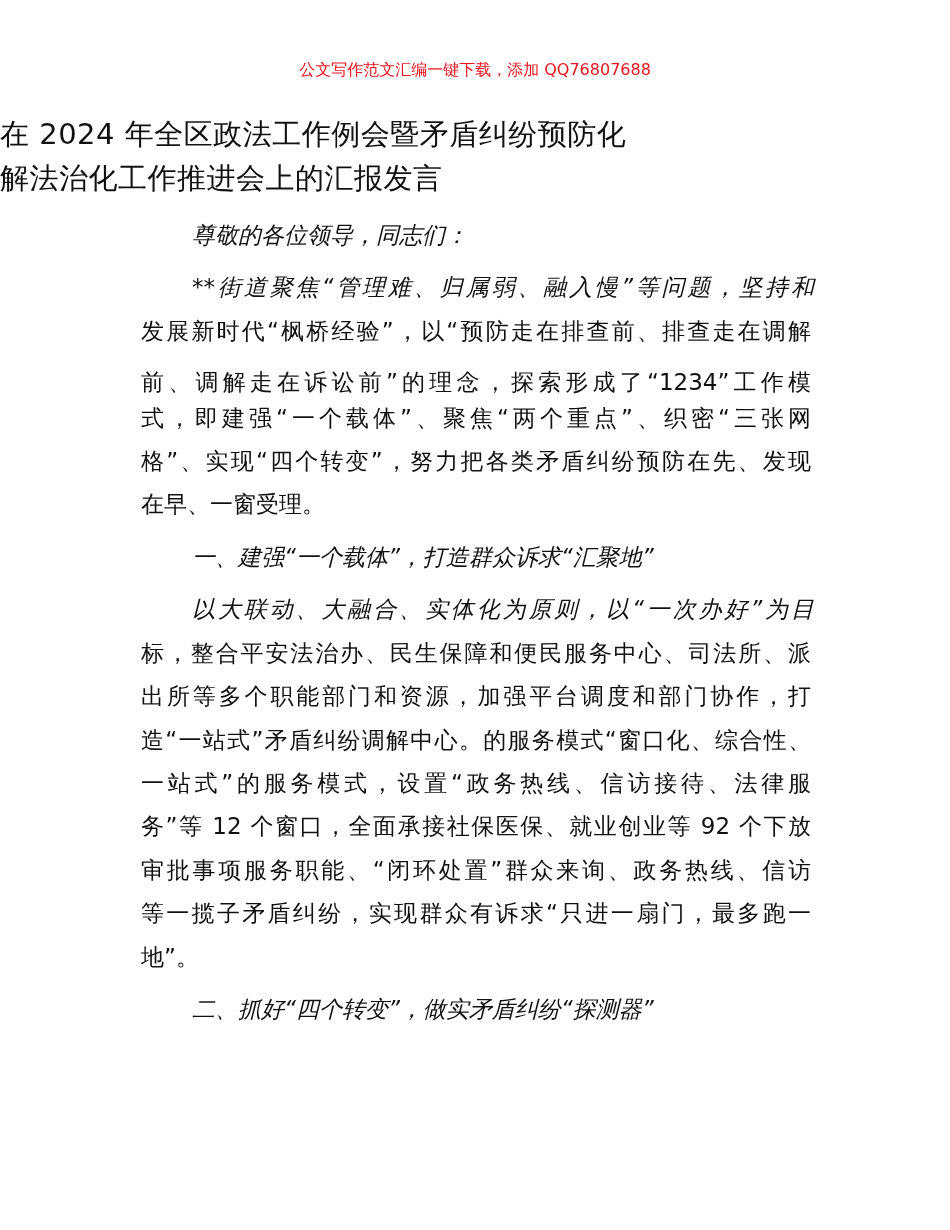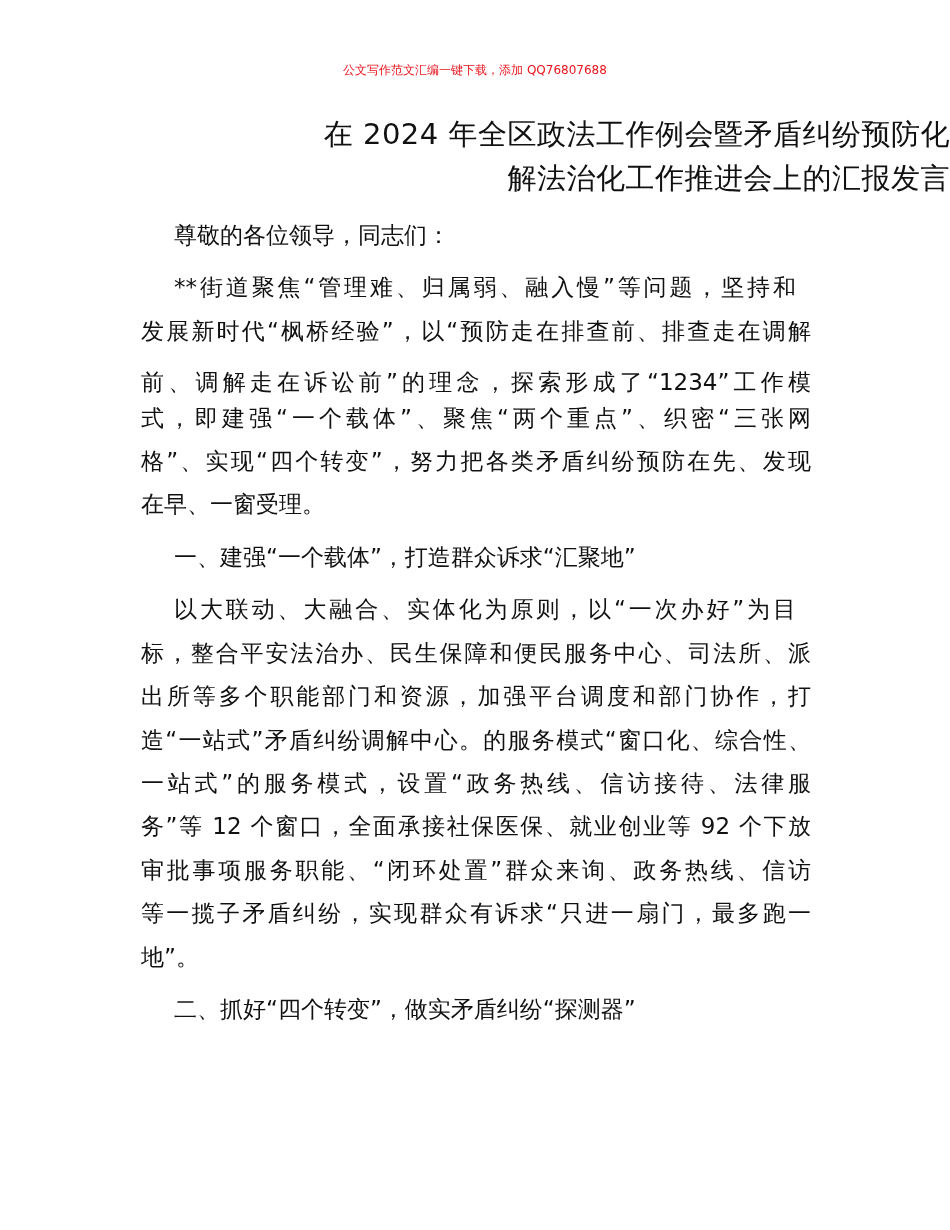--- a/index.html
+++ b/index.html
@@ -1,25 +1,25 @@
 <!DOCTYPE html>
 <html><head>
 <meta charset="utf-8">
 <style>
   html, body { margin: 0; padding: 0; background: #ffffff; }
   body { width: 950px; height: 1230px; position: relative; overflow: hidden;
          font-family: "DejaVu Sans", "Liberation Sans", sans-serif; color: #000; }
   .banner { position: absolute; left: 0; width: 950px; top: 56px; text-align: center;
-            font-size: 12px; color: #e8141e; line-height: 28px; }
-  .title-line { position: absolute; left: 0; width: 950px; text-align: right;
+            font-size: 16px; color: #e8141e; line-height: 28px; }
+  .title-line { position: absolute; left: 0; width: 950px; text-align: left;
                 font-size: 29px; line-height: 40px; color: #111; letter-spacing: 0.5px; }
   .line { position: absolute; left: 141px; width: 670px; font-size: 23px; line-height: 32px;
           color: #111; white-space: nowrap; text-align: justify; text-align-last: justify; }
   .line.last { text-align-last: left; }
-  .indent { left: 174px; width: 622px; }
+  .indent { left: 192px; width: 622px; font-style: italic; }
 </style>
 </head>
 <body>
 
 <div class="banner">公文写作范文汇编一键下载，添加 QQ76807688</div>
 
 <div>
   <div class="title-line" style="top:114px">在 2024 年全区政法工作例会暨矛盾纠纷预防化</div>
   <div class="title-line" style="top:158px">解法治化工作推进会上的汇报发言</div>
 </div>

